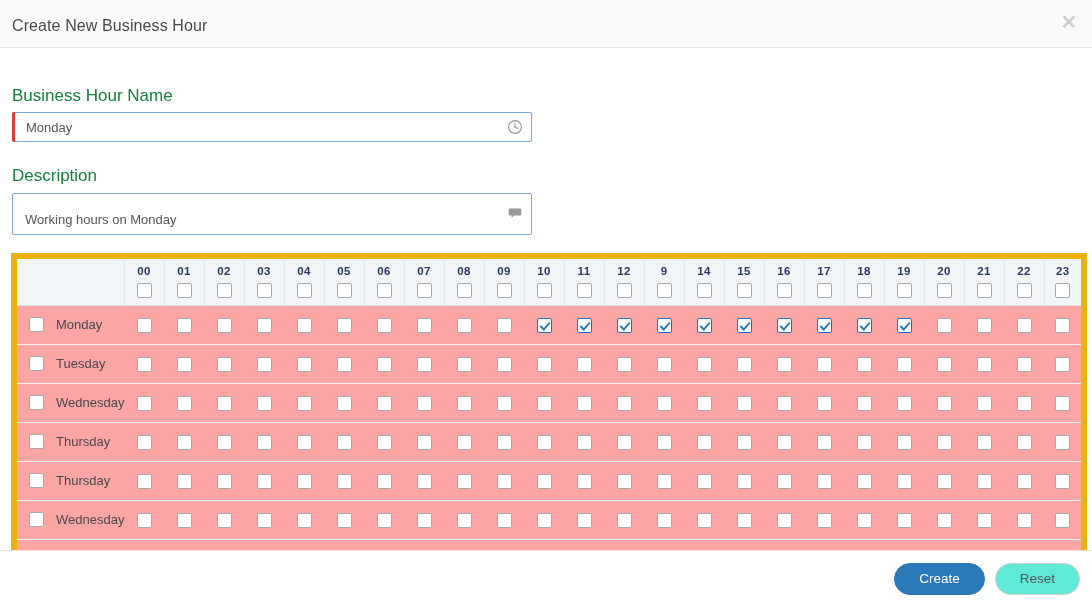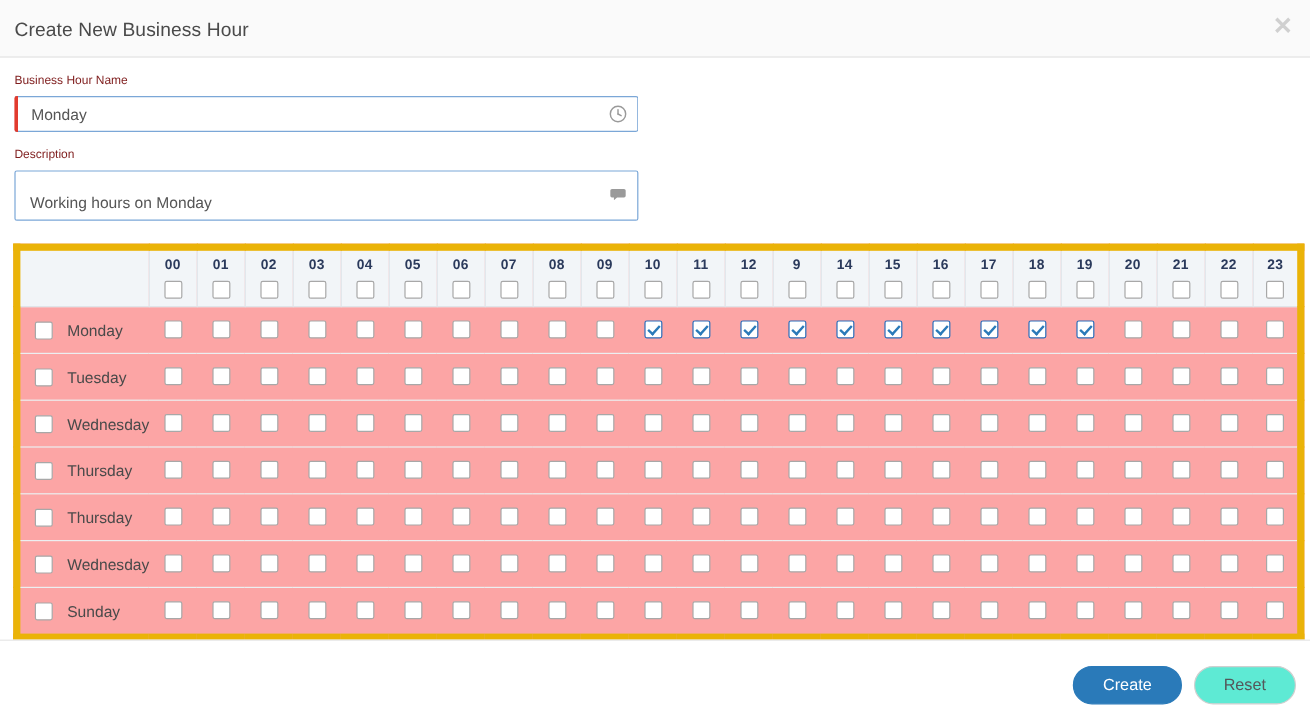--- a/index.html
+++ b/index.html
@@ -49,24 +49,25 @@
     font-weight: bold;
     line-height: 1;
     user-select: none;
   }
 
   
   .form-area {
     padding: 14px 12px 0 12px;
   }
   .field-label {
-    font-size: 10px;
-    color: #7f1d1d;
+    font-size: 17px;
+    color: #15803d;
     margin-bottom: 6px;
     line-height: 1.2;
+    margin-top: 24px;
   }
   .field-wrap {
     position: relative;
     width: 520px;
     margin-bottom: 14px;
   }
 
   .text-input {
     width: 100%;
     height: 30px;
@@ -220,21 +221,21 @@
     border-width: 0 2.4px 2.4px 0;
     transform: rotate(42deg);
   }
 
   
   .dialog-footer {
     position: absolute;
     left: 0;
     right: 0;
     bottom: 0;
-    height: 74px;
+    height: 57px;
     border-top: 1px solid #e6e6e6;
     background: #ffffff;
     display: flex;
     align-items: center;
     justify-content: flex-end;
     padding-right: 12px;
     box-sizing: border-box;
     gap: 10px;
   }
   .btn {

